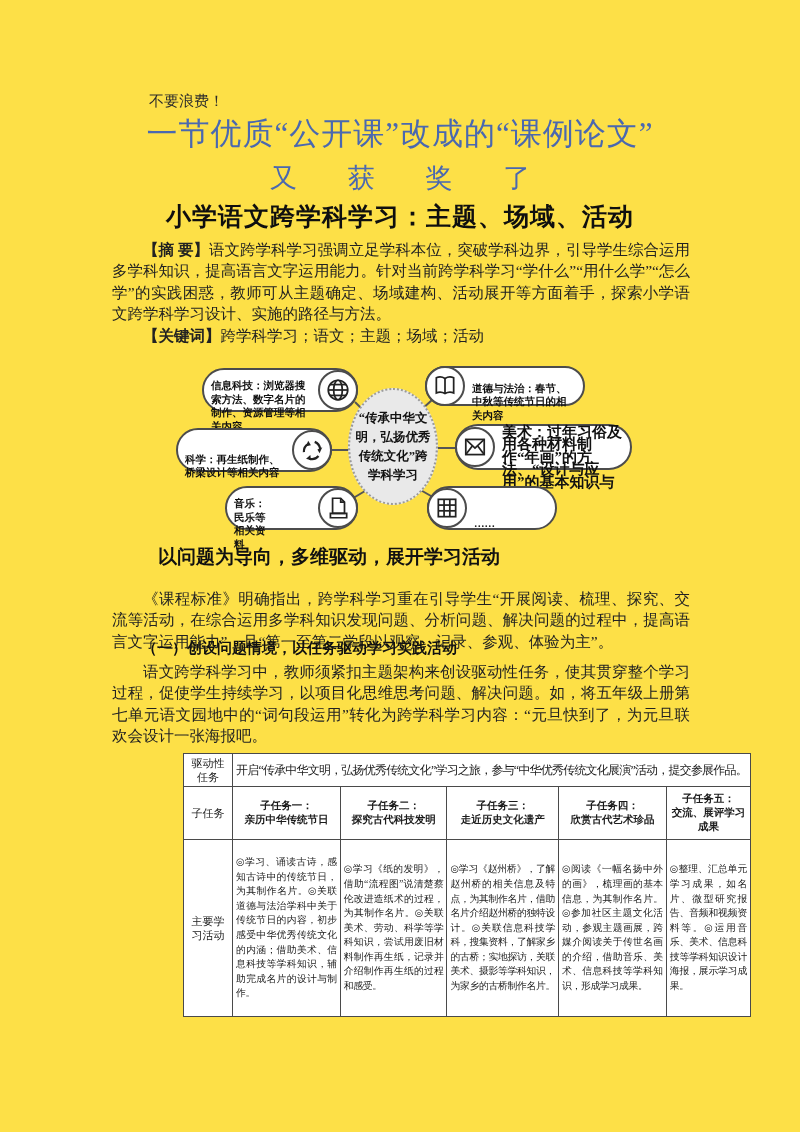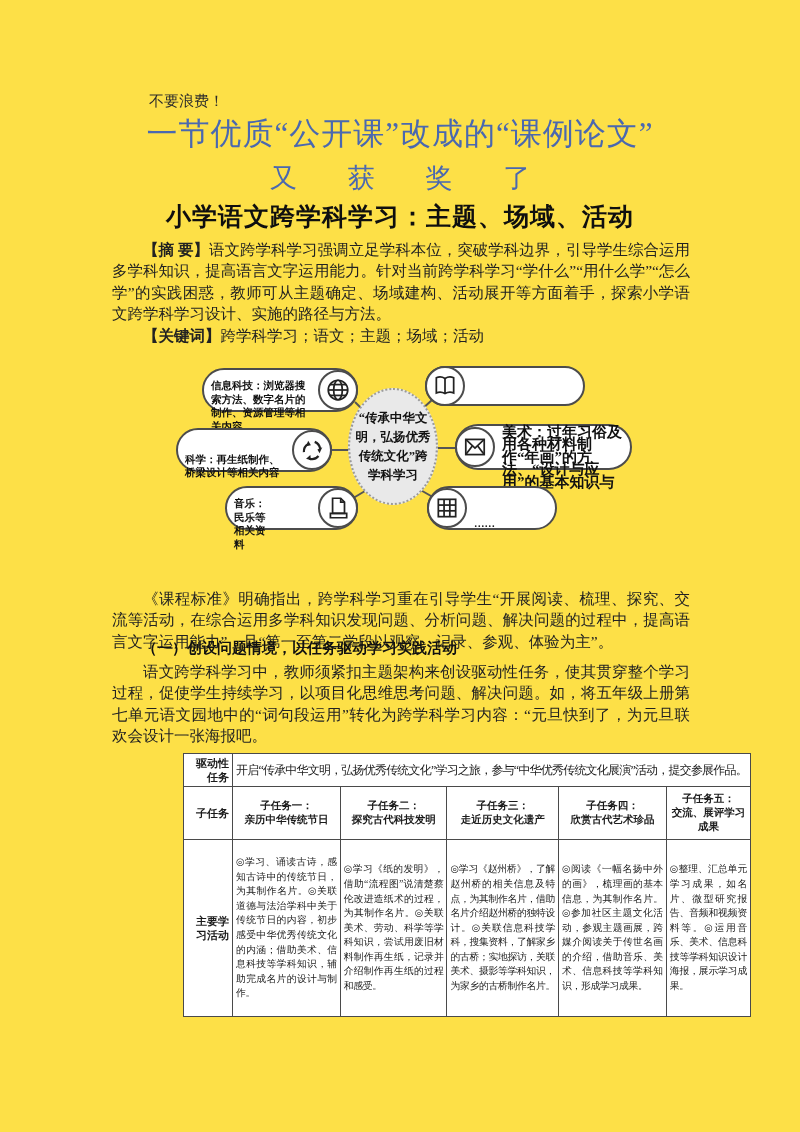--- a/index.html
+++ b/index.html
@@ -41,21 +41,21 @@
   
   .sec-head{left:112px;top:544px;width:578px;font-size:19px;font-weight:bold;color:#111;padding-left:46px;box-sizing:border-box;}
   .p1{top:575px;margin-top:13px;}
   .sub-head{left:112px;top:639px;width:578px;font-size:15px;font-weight:bold;text-indent:2em;color:#111;}
   .p2{top:661px;}
 
   
   .tbl{left:183px;top:753px;border-collapse:collapse;table-layout:fixed;background:#fff;
        font-size:10px;color:#1b1b1b;}
   .tbl td{border:1.5px solid #4a4a4a;padding:2px 3px;box-sizing:border-box;vertical-align:middle;}
-  .lab{text-align:right;font-size:11px;font-weight:700;line-height:14px;}
+  .lab{text-align:center;font-size:11px;font-weight:400;line-height:14px;}
   .drv{font-size:12px;letter-spacing:-0.8px;white-space:nowrap;overflow:hidden;text-align:center;}
   .sth{text-align:center;font-size:10.5px;font-weight:600;line-height:14px;}
   .act{vertical-align:top;font-size:9.8px;line-height:14.6px;text-align:justify;letter-spacing:-0.3px;}
 </style>
 </head>
 <body>
 
 <div class="page">
 
   <div class="abs note-top">不要浪费！</div>
@@ -91,20 +91,21 @@
       </div>
     </div>
 
     <div class="pill p-ethics">
       <div class="cap cap-l">
         <svg width="26" height="26" viewBox="0 0 24 24" fill="none" stroke="#222" stroke-width="1.6">
           <path d="M12 5 C9.5 3.4 6 3.4 4 4.4 L4 18.4 C6 17.4 9.5 17.4 12 19 C14.5 17.4 18 17.4 20 18.4 L20 4.4 C18 3.4 14.5 3.4 12 5 Z"></path>
           <line x1="12" y1="5" x2="12" y2="19"></line>
         </svg>
       </div>
+      <div class="txt">道德与法治：春节、中秋等传统节日的相关内容</div>
     </div>
 
     <div class="pill p-science">
       <div class="txt">科学：再生纸制作、桥梁设计等相关内容</div>
       <div class="cap cap-r">
         <svg width="26" height="26" viewBox="0 0 24 24" fill="none" stroke="#222" stroke-width="2">
           <path d="M4.5 14 A8 8 0 0 1 8.5 6.5"></path>
             <polygon points="8.5,3.5 11,7.5 6.5,8.5" fill="#222" stroke="none"></polygon>
           <path d="M14.5 4.5 A8 8 0 0 1 19.5 11"></path>
             <polygon points="21.5,9.5 17,11.5 19,15" fill="#222" stroke="none"></polygon>
@@ -146,20 +147,21 @@
           <line x1="4" y1="9.3" x2="20" y2="9.3"></line>
             <line x1="4" y1="14.6" x2="20" y2="14.6"></line>
         </svg>
       </div>
       <div class="txt">……</div>
     </div>
 
     <div class="center-bubble">“传承中华文明，弘扬优秀传统文化”跨学科学习</div>
   </div>
 
+  <div class="abs sec-head">以问题为导向，多维驱动，展开学习活动</div>
   <p class="abs bodyblock indent p1">《课程标准》明确指出，跨学科学习重在引导学生“开展阅读、梳理、探究、交流等活动，在综合运用多学科知识发现问题、分析问题、解决问题的过程中，提高语言文字运用能力”，且“第一至第二学段以观察、记录、参观、体验为主”。</p>
   <div class="abs sub-head">（一）创设问题情境，以任务驱动学习实践活动</div>
   <p class="abs bodyblock indent p2">语文跨学科学习中，教师须紧扣主题架构来创设驱动性任务，使其贯穿整个学习过程，促使学生持续学习，以项目化思维思考问题、解决问题。如，将五年级上册第七单元语文园地中的“词句段运用”转化为跨学科学习内容：“元旦快到了，为元旦联欢会设计一张海报吧。</p>
 
   <table class="abs tbl">
     <colgroup>
       <col style="width:49px">
         <col style="width:86px">
         <col style="width:85px">
       <col style="width:89px">

